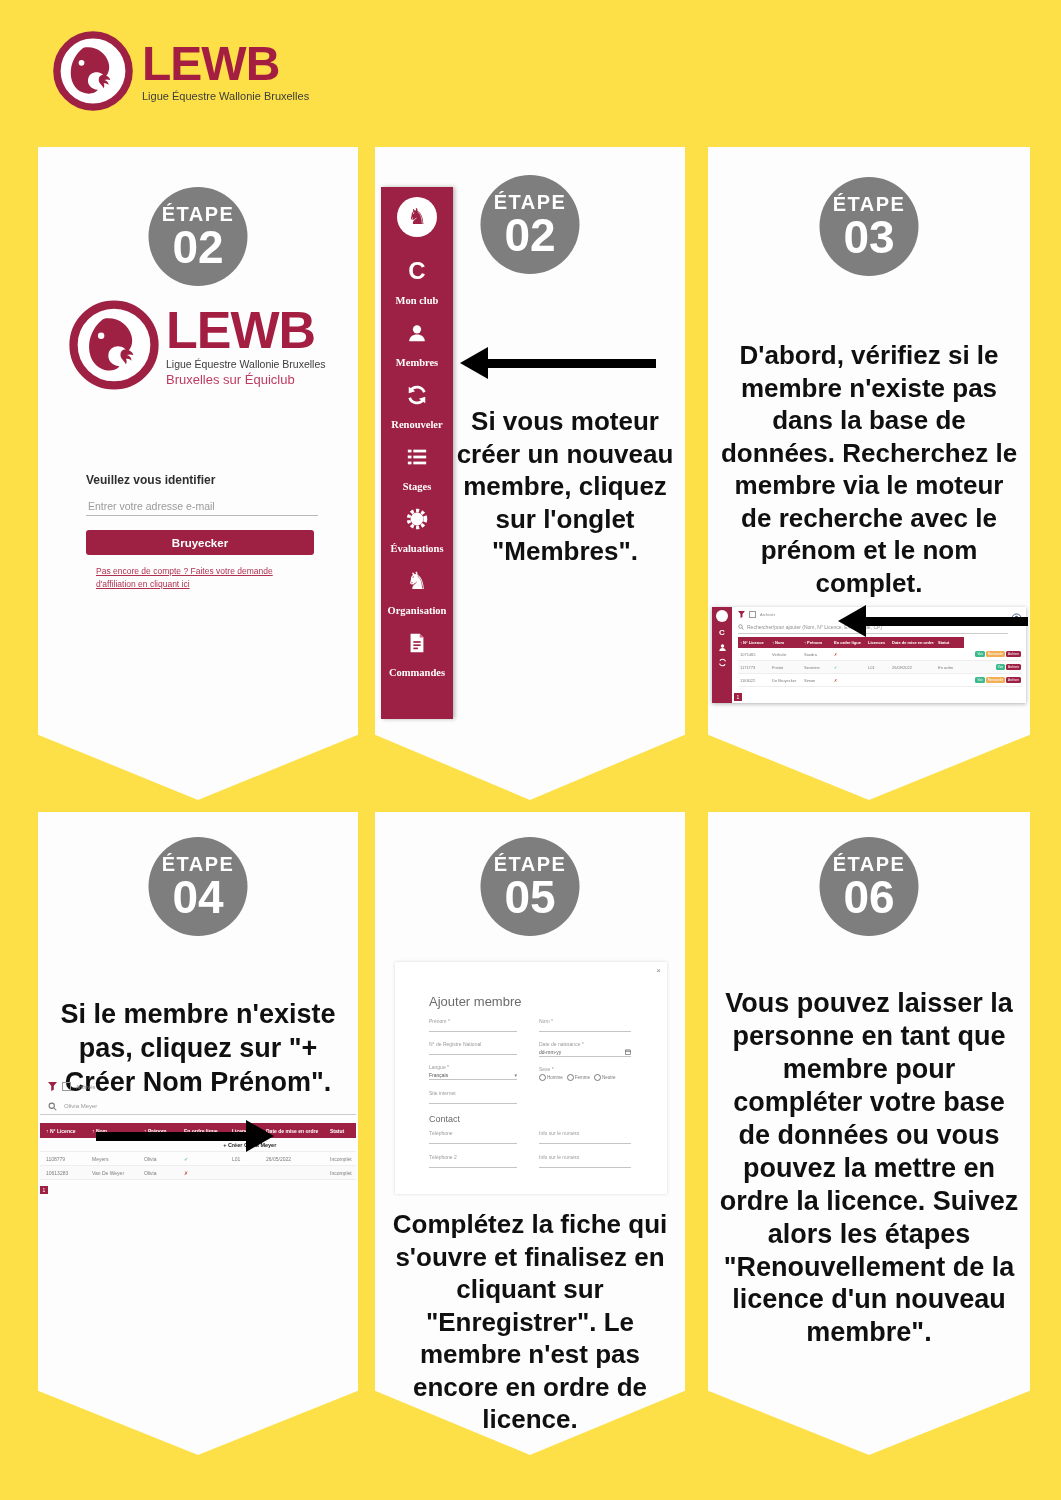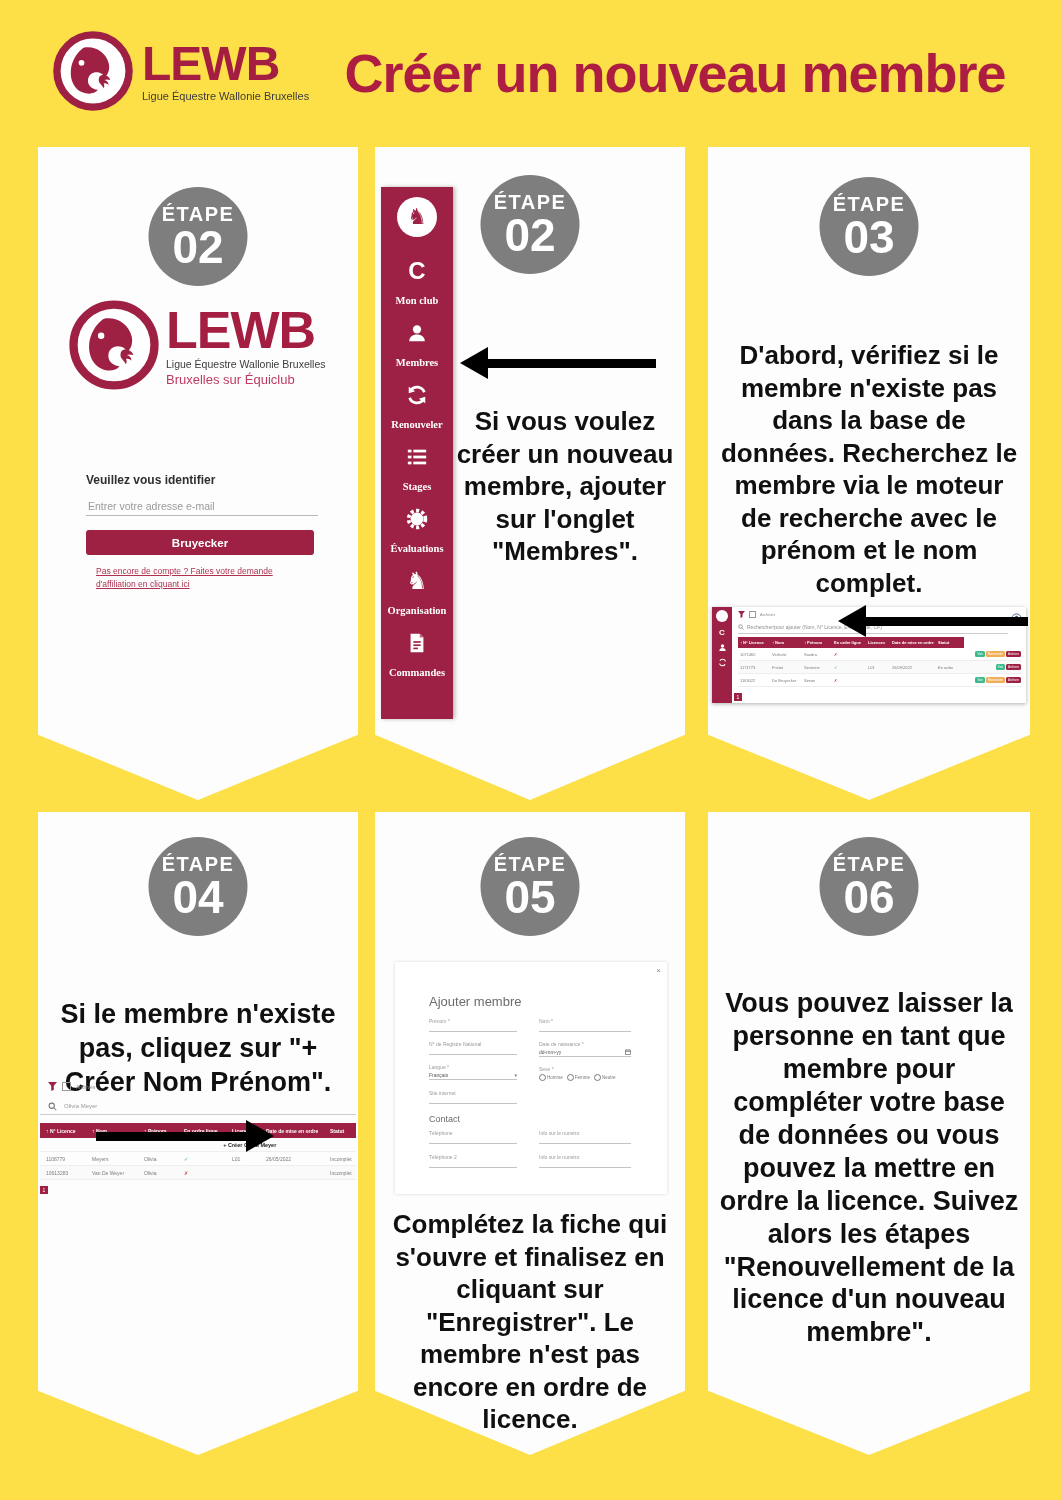--- a/index.html
+++ b/index.html
@@ -83,21 +83,20 @@
         <path fill="#9e2144" d="M38 22c-8 6-14 16-15 27-1 12 4 23 14 27 7 3 15 2 19-3-9-1-13-7-12-13 1-7 8-10 14-8 3 1 5 3 6 6 5-4 7-11 5-18-3-11-13-19-25-19-2 0-4 0-6 1z"></path>
         <circle cx="36" cy="40" r="3.5" fill="#fff"></circle>
         <path fill="#9e2144" d="M62 55c4 0 8 2 9 6-3-1-5-1-7 0 3 1 5 3 5 6-2-2-4-2-6-2 1 2 1 4 0 6-2-4-6-6-6-10 0-4 2-6 5-6z"></path>
       </svg>
     </span>
     <span style="margin-left:8px;">
       <span class="brand-word" style="font-size:48px;line-height:1;display:block;">LEWB</span>
       <span style="font-size:11px;color:#3c3c3c;display:block;margin-top:2px;">Ligue Équestre Wallonie Bruxelles</span>
     </span>
   </div>
-  <div class="abs page-title" style="left:310px;top:42px;width:730px;text-align:center;font-size:54px;">Créer un nouveau membre</div>
 
   <div class="panel" id="p1">
     <div class="step-circle" style="top:40px;">
       <span class="et">ÉTAPE</span>
       <span class="num">02</span>
     </div>
 
     <div class="abs" style="left:30px;top:152px;display:flex;align-items:center;">
       <span style="display:inline-block;width:92px;height:92px;">
         <svg viewBox="0 0 100 100" width="92" height="92">
@@ -193,21 +192,21 @@
           </svg>
         </span>
         <span class="sb-label">Commandes</span>
       </div>
     </div>
 
     <div class="arrow" style="left:85px;top:200px;width:196px;">
       <span class="head-l"></span>
         <span class="shaft"></span>
     </div>
-    <div class="instr" style="left:calc(50% + 35px);top:258px;width:238px;">Si vous voulez créer un nouveau membre, ajouter sur l'onglet "Membres".</div>
+    <div class="instr" style="left:calc(50% + 35px);top:258px;width:238px;">Si vous moteur créer un nouveau membre, cliquez sur l'onglet "Membres".</div>
   </div>
 
   <div class="panel" id="p3">
     <div class="step-circle" style="top:30px;">
       <span class="et">ÉTAPE</span>
       <span class="num">03</span>
     </div>
     <div class="instr" style="top:192px;width:300px;">D'abord, vérifiez si le membre n'existe pas dans la base de données. Recherchez le membre via le moteur de recherche avec le prénom et le nom complet.</div>
 
     <div class="mini-card" style="left:4px;top:460px;width:314px;height:96px;">

